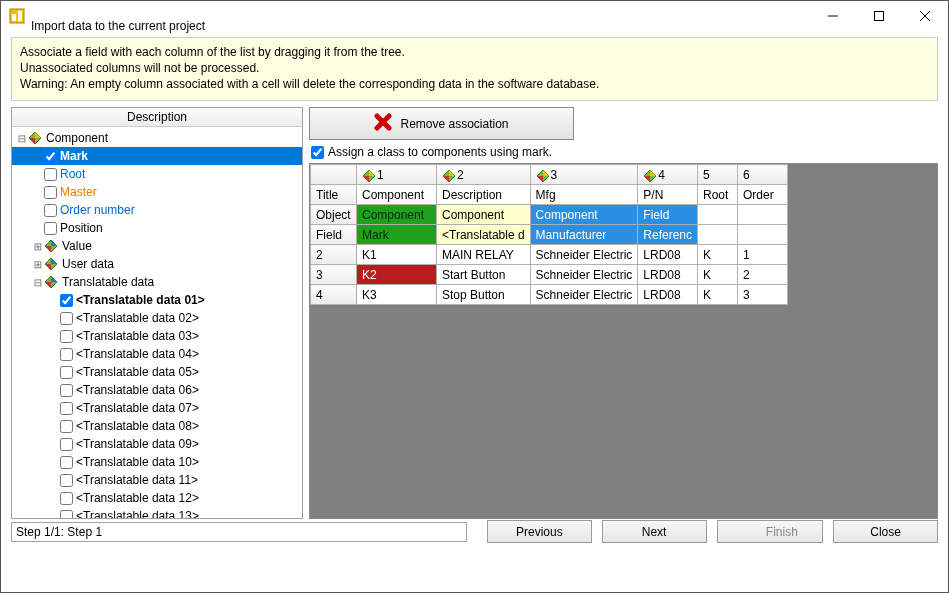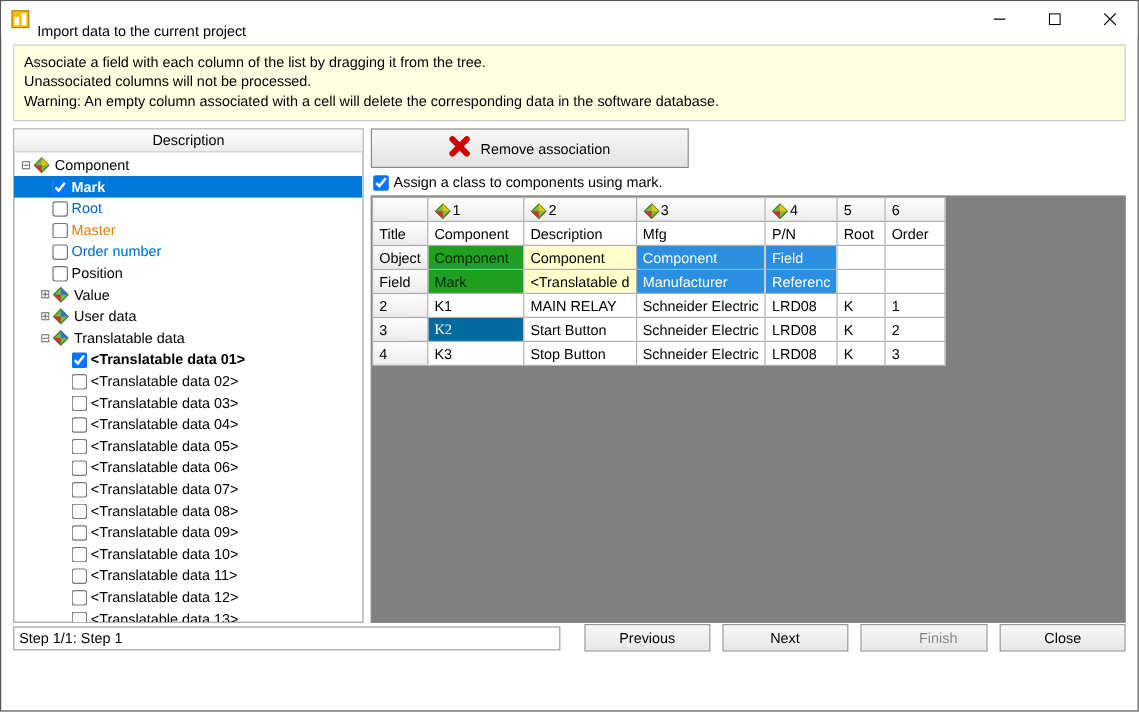--- a/index.html
+++ b/index.html
@@ -37,21 +37,21 @@
 .remove-btn { width: 265px; height: 33px; border: 1px solid #888; background: linear-gradient(#f8f8f8,#e2e2e2); display:flex; align-items:center; justify-content:center; gap:8px; cursor:default;}
 .assign-row { display:flex; align-items:center; gap:4px; padding: 4px 0 4px 2px; }
 .grid-wrap { flex:1; border:1px solid #888; background:#808080; overflow:auto; }
 table.grid { border-collapse: collapse; background:#fff; }
 table.grid th, table.grid td { border: 1px solid #b0b0b0; padding: 2px 5px; font-size:12px; height:20px; text-align:left; white-space:nowrap; overflow:hidden; }
 table.grid th { background: linear-gradient(#fdfdfd,#ececec); font-weight: normal; }
 th.rowhead, td.rowhead { background: linear-gradient(#fdfdfd,#ececec); width:46px; }
 .col1{width:80px}.col2{width:86px}.col3{width:105px}.col4{width:50px}.col5{width:40px}.col6{width:50px}
 .cell-green { background:#1fa01f; color:#002800; }
 .cell-yellow { background:#ffffcc; }
-.cell-blue { background:#0369a1; color:#fff;font-family:Liberation Serif, serif; }
+.cell-blue { background:#b91c1c; color:#fff; }
 .cell-blue2 { background:#2a8fe0; color:#fff; }
 .col-icon { width:12px; height:12px; display:inline-block; vertical-align:middle; margin-right:3px;}
 .footer { position:absolute; left:10px; right:10px; bottom:6px; display:flex; align-items:center; gap:10px; }
 .step-box { flex:0 0 456px; border:1px solid #a0a0a0; background:#fff; padding:2px 4px; height:20px; font-size:12px;}
 .footer-spacer { flex:1; }
 .footer-btn { width:114px; height:23px; border:1px solid #999; background:linear-gradient(#f8f8f8,#e6e6e6); cursor:default; font-size:12px;}
 .footer-btn[disabled] { color:#888;padding-left:24px; }
 </style>
 </head>
 <body>

